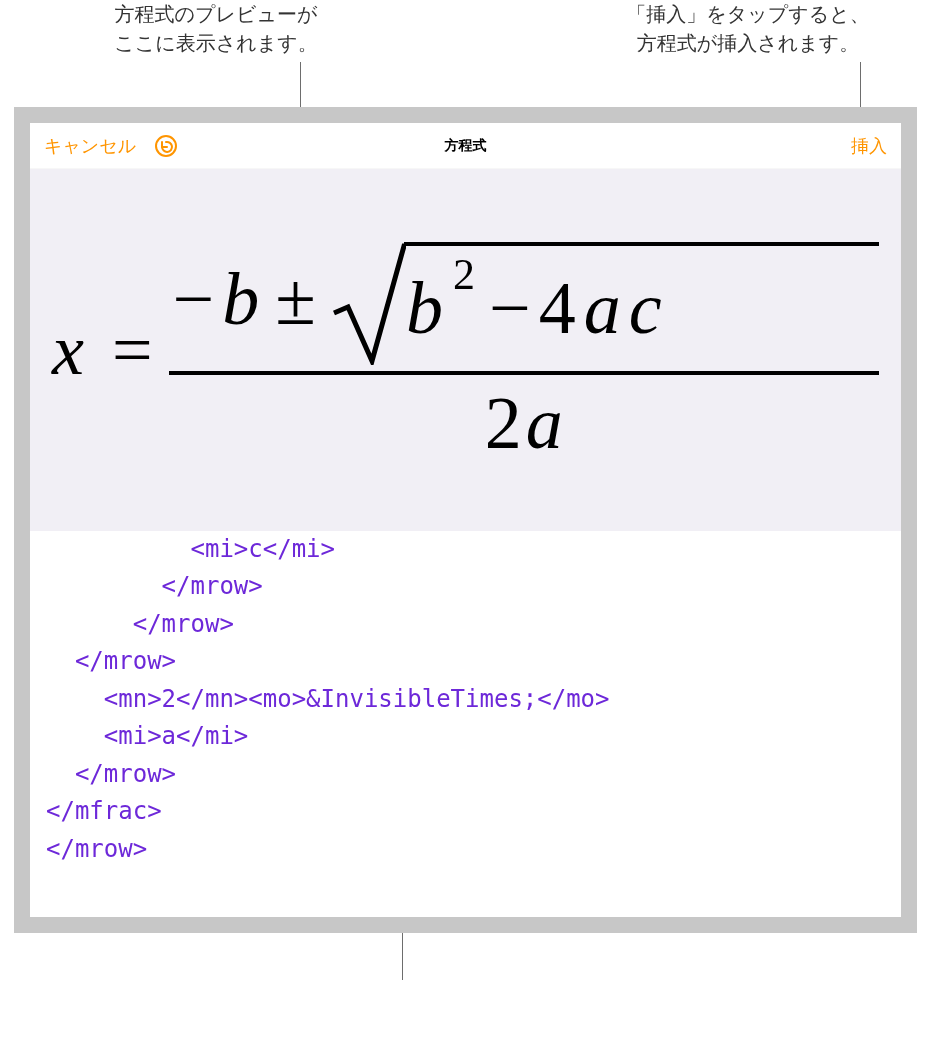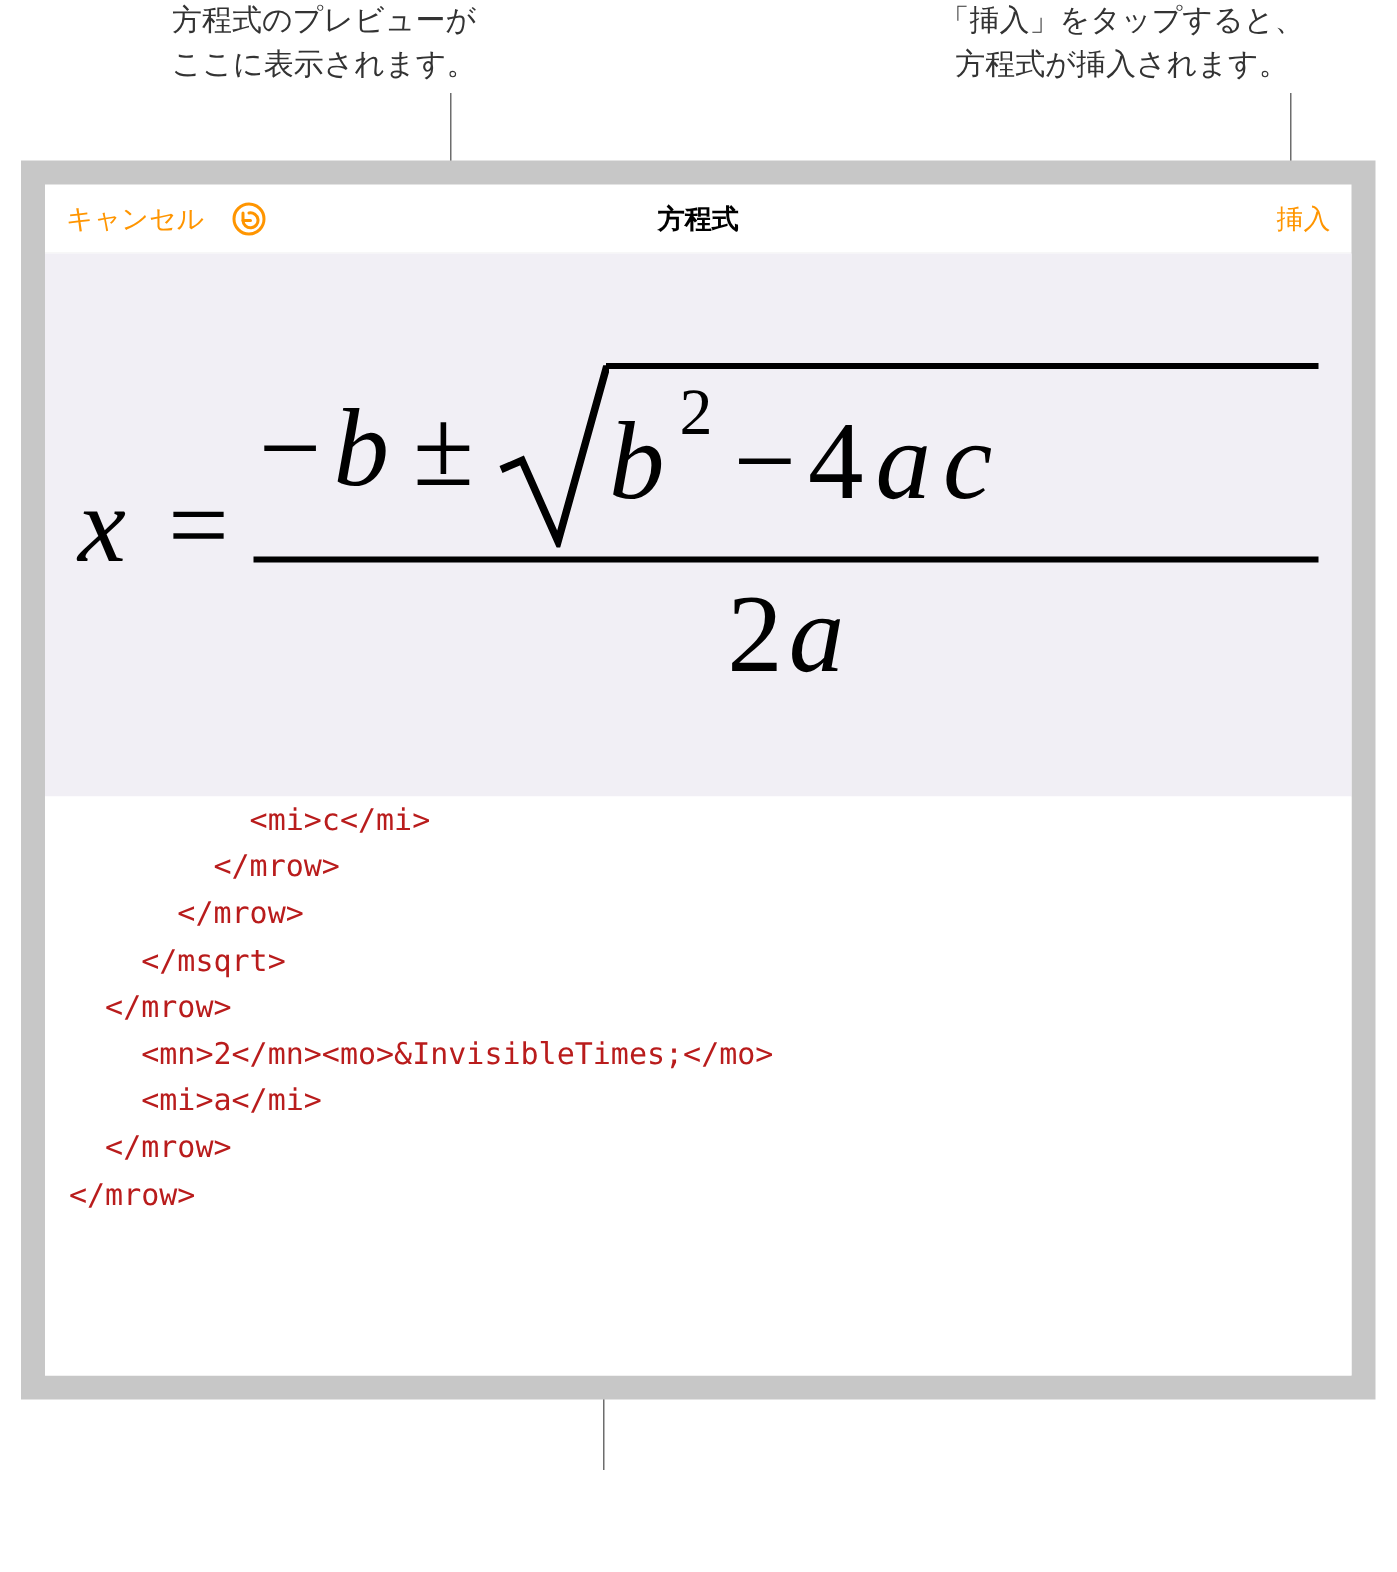--- a/index.html
+++ b/index.html
@@ -19,21 +19,21 @@
   .device { position: absolute; left: 14px; top: 107px; width: 903px; height: 826px;
             background: #c7c7c7; padding: 16px; }
   .screen { width: 100%; height: 100%; background: #ffffff; display: flex; flex-direction: column; }
 
   
   .navbar { position: relative; height: 46px; display: flex; align-items: center; justify-content: center;
             border-bottom: 1px solid rgba(0,0,0,0.03); }
   .nav-left  { position: absolute; left: 14px; display: flex; align-items: center; gap: 18px; }
   .nav-right { position: absolute; right: 14px; display: flex; align-items: center; }
   .nav-btn { color: #ff9500; font-size: 18px; background: none; border: none; cursor: pointer; }
-  .nav-title { font-size: 18px; font-weight: 600; color: #000; }
+  .nav-title { font-size: 14px; font-weight: 600; color: #000; }
   .undo-icon { width: 24px; height: 24px; color: #ff9500; display: inline-flex; align-items: center; justify-content: center; }
   .undo-icon svg { width: 24px; height: 24px; }
 
   
   .preview { flex: 0 0 362px; background: #f1eff5; display: flex; align-items: center; padding: 0 22px 0 22px; position: relative; }
 
   
   .eq { display: flex; align-items: center; font-family: "Times New Roman", "STIX Two Math", serif; font-style: italic; color: #000; width: 100%; }
   .eq .op { font-style: normal; }
   .eq .x    { font-size: 72px; margin-right: 28px; }
@@ -48,22 +48,22 @@
 
   
   .radical { display: inline-flex; align-items: stretch; height: 130px; position: relative; flex: 1; }
   .rad-sign svg { height: 130px; width: 74px; display: block; }
   .rad-body { border-top: 4px solid #000; display: flex; align-items: center; padding: 0 8px 0 2px;
               font-size: 74px; gap: 8px; height: 130px; flex: 1; margin-left: -2px; margin-top: 7px; }
   .sup { font-size: 44px; position: relative; top: -34px; margin-left: 2px; margin-right: 6px; font-style: normal; }
   .four { font-style: normal; }
 
   
-  .code { flex: 1; background: #ffffff; font-family: "Menlo","Consolas",monospace; font-size: 20px;
-          color: #b91c1c; padding: 0 16px 8px 16px; overflow: hidden; line-height: 1.56; position: relative; }
+  .code { flex: 1; background: #ffffff; font-family: "Menlo","Consolas",monospace; font-size: 24px;
+          color: #6d28d9; padding: 0 16px 8px 16px; overflow: hidden; line-height: 1.56; position: relative; }
   .code .line { white-space: pre; }
   .caret { display: inline-block; width: 2px; height: 22px; background: #ff9500; vertical-align: -3px; margin-left: 1px; }
 
 </style>
 </head>
 <body>
 
 <div class="stage">
 
   <div class="callout center" style="left:86px; top:0; width:260px;">方程式のプレビューが
@@ -127,24 +127,24 @@
               <span>a</span>
             </span>
           </span>
         </div>
       </div>
 
       <div class="code" id="code-editor">
           <div class="line">          &lt;mi&gt;c&lt;/mi&gt;</div>
           <div class="line">        &lt;/mrow&gt;</div>
           <div class="line">      &lt;/mrow&gt;</div>
-          <div class="line">    &lt;/msqrt&gt;</div>
           <div class="line">  &lt;/mrow&gt;</div>
           <div class="line">    &lt;mn&gt;2&lt;/mn&gt;&lt;mo&gt;&amp;InvisibleTimes;&lt;/mo&gt;</div>
           <div class="line">    &lt;mi&gt;a&lt;/mi&gt;</div>
           <div class="line">  &lt;/mrow&gt;</div>
+          <div class="line">&lt;/mfrac&gt;</div>
           <div class="line">&lt;/mrow&gt;</div>
         </div>
 
     </div>
   </div>
 
 </div>
 
 </body></html>

